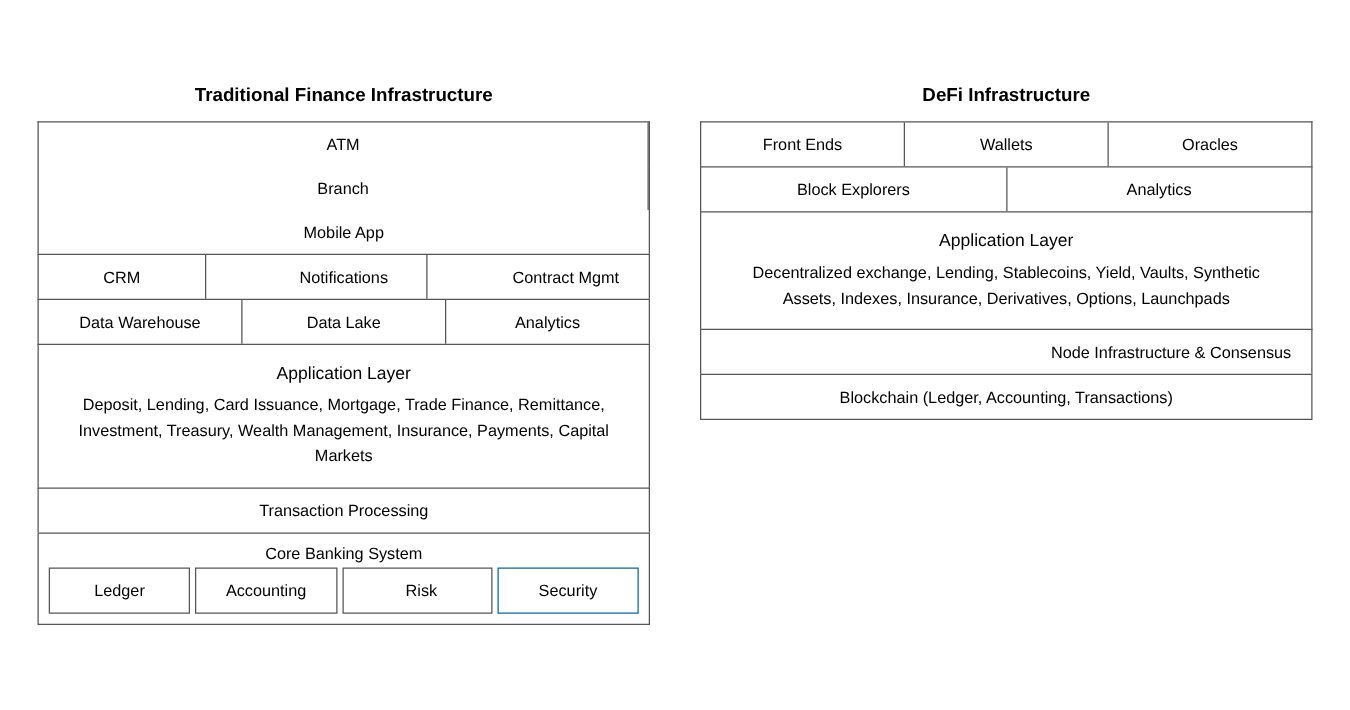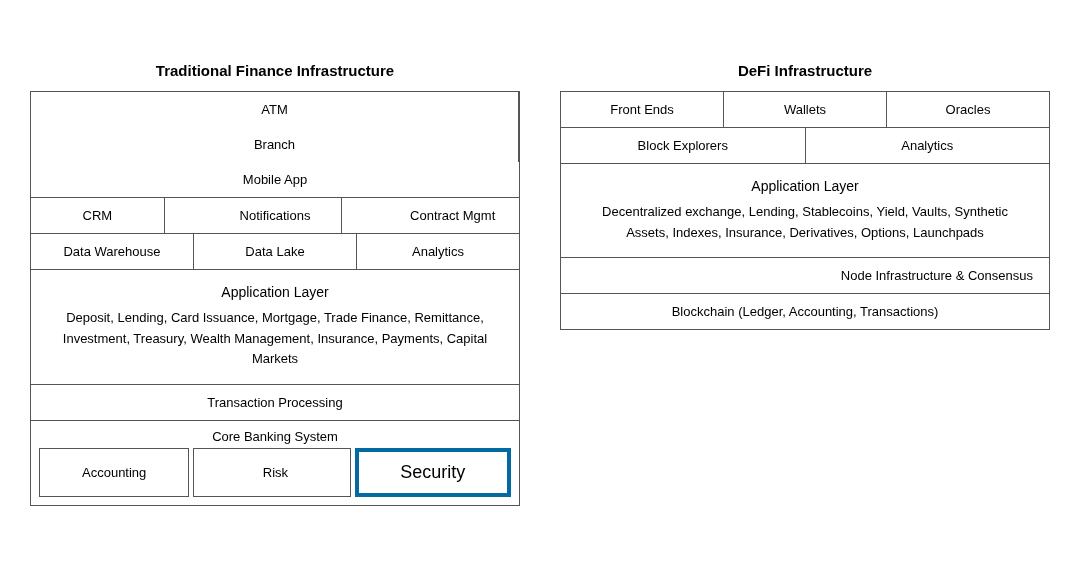--- a/index.html
+++ b/index.html
@@ -74,23 +74,24 @@
     <div style="border:1px solid #555; border-bottom:none; padding:14px 20px; text-align:center;">
       <div style="font-size:14px; margin-bottom:8px;">Application Layer</div>
       <div style="font-size:13px; line-height:1.6;">Deposit, Lending, Card Issuance, Mortgage, Trade Finance, Remittance, Investment, Treasury, Wealth Management, Insurance, Payments, Capital Markets</div>
     </div>
 
     <div style="border:1px solid #555; border-bottom:none; padding:10px 16px; text-align:center; font-size:13px;">Transaction Processing</div>
 
     <div style="border:1px solid #555;">
       <div style="text-align:center; font-size:13px; padding:8px 0 4px 0;">Core Banking System</div>
       <div style="display:flex; padding:0 8px 8px 8px; gap:0;">
+        <div class="cell" style="flex:1; font-size:13px; border:1px solid #555; margin-right:4px;">Ledger</div>
         <div class="cell" style="flex:1; font-size:13px; border:1px solid #555; margin-right:4px;">Accounting</div>
         <div class="cell" style="flex:1; font-size:13px; border:1px solid #555; margin-right:4px;padding-left:15px;">Risk</div>
-        <div class="cell" style="flex:1; font-size:18px; border:4px solid #0369a1;">Security</div>
+        <div class="cell" style="flex:1; font-size:13px; border:1px solid #0369a1;">Security</div>
       </div>
     </div>
   </div>
 
   <div class="section">
     <div class="section-title">DeFi Infrastructure</div>
 
     <div class="row" style="border:1px solid #555; border-bottom:none;">
       <div class="cell" style="border:none; border-right:1px solid #555; flex:1;">Front Ends</div>
       <div class="cell" style="border:none; border-right:1px solid #555; flex:1;">Wallets</div>

